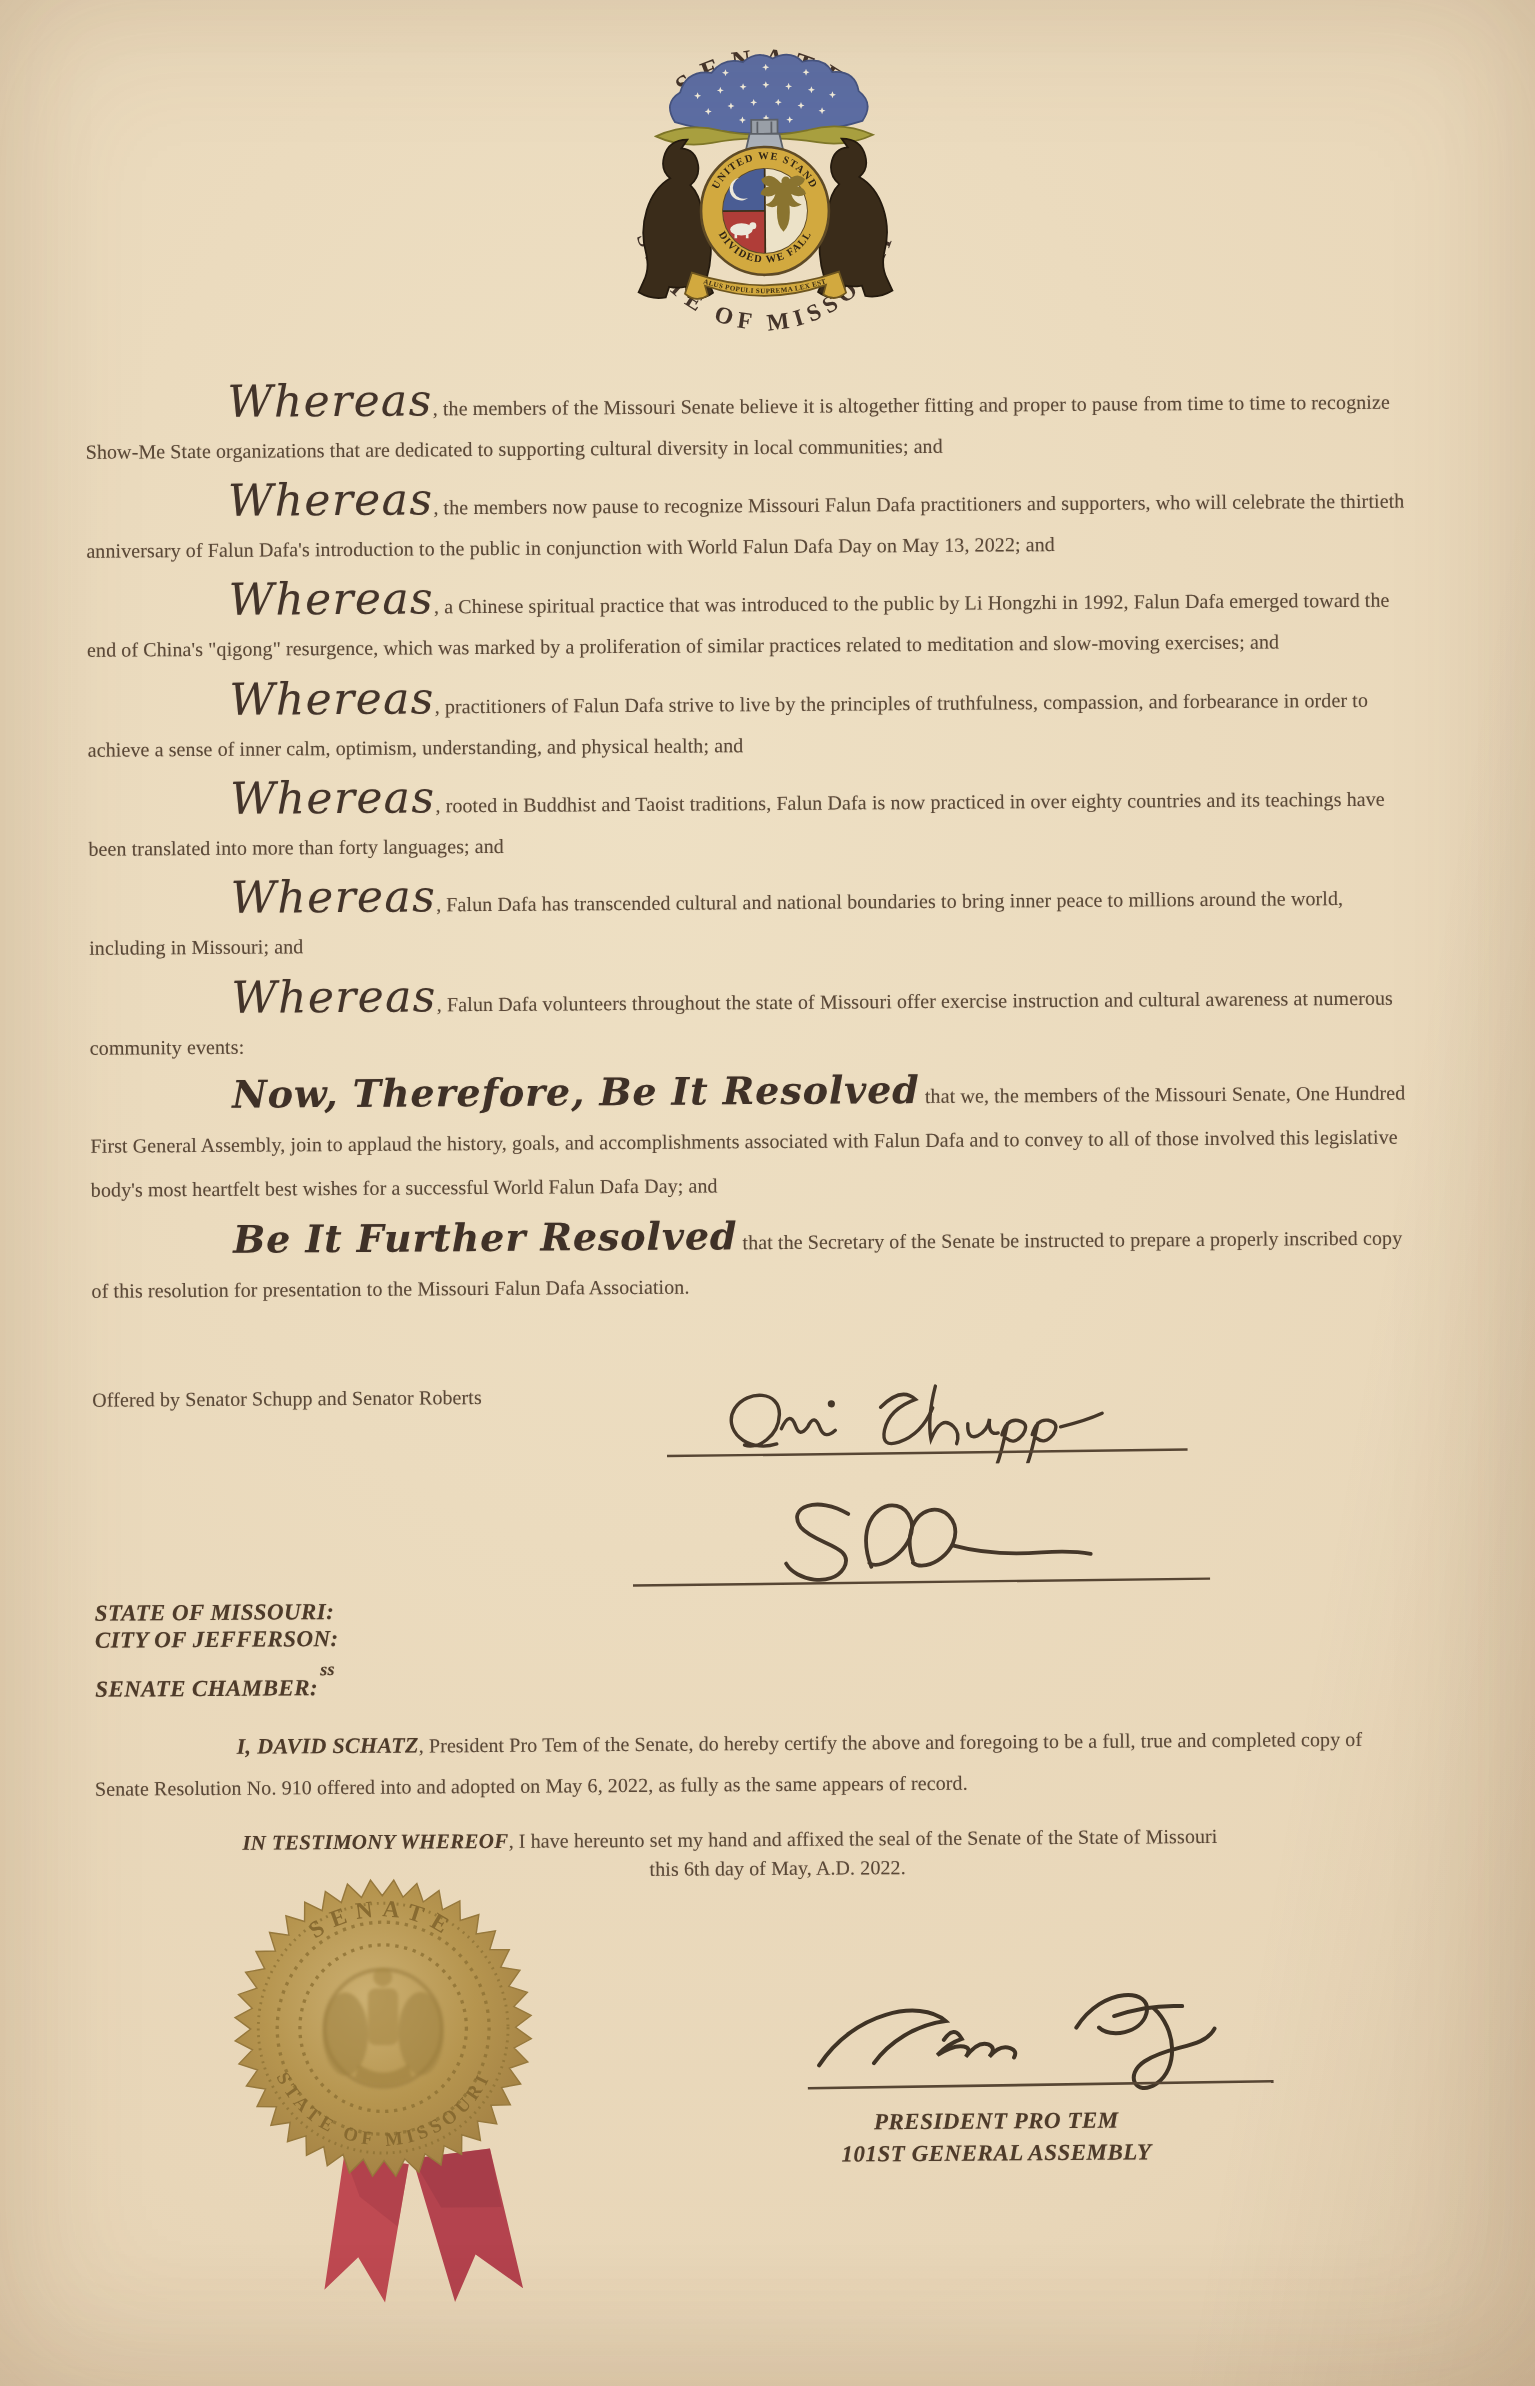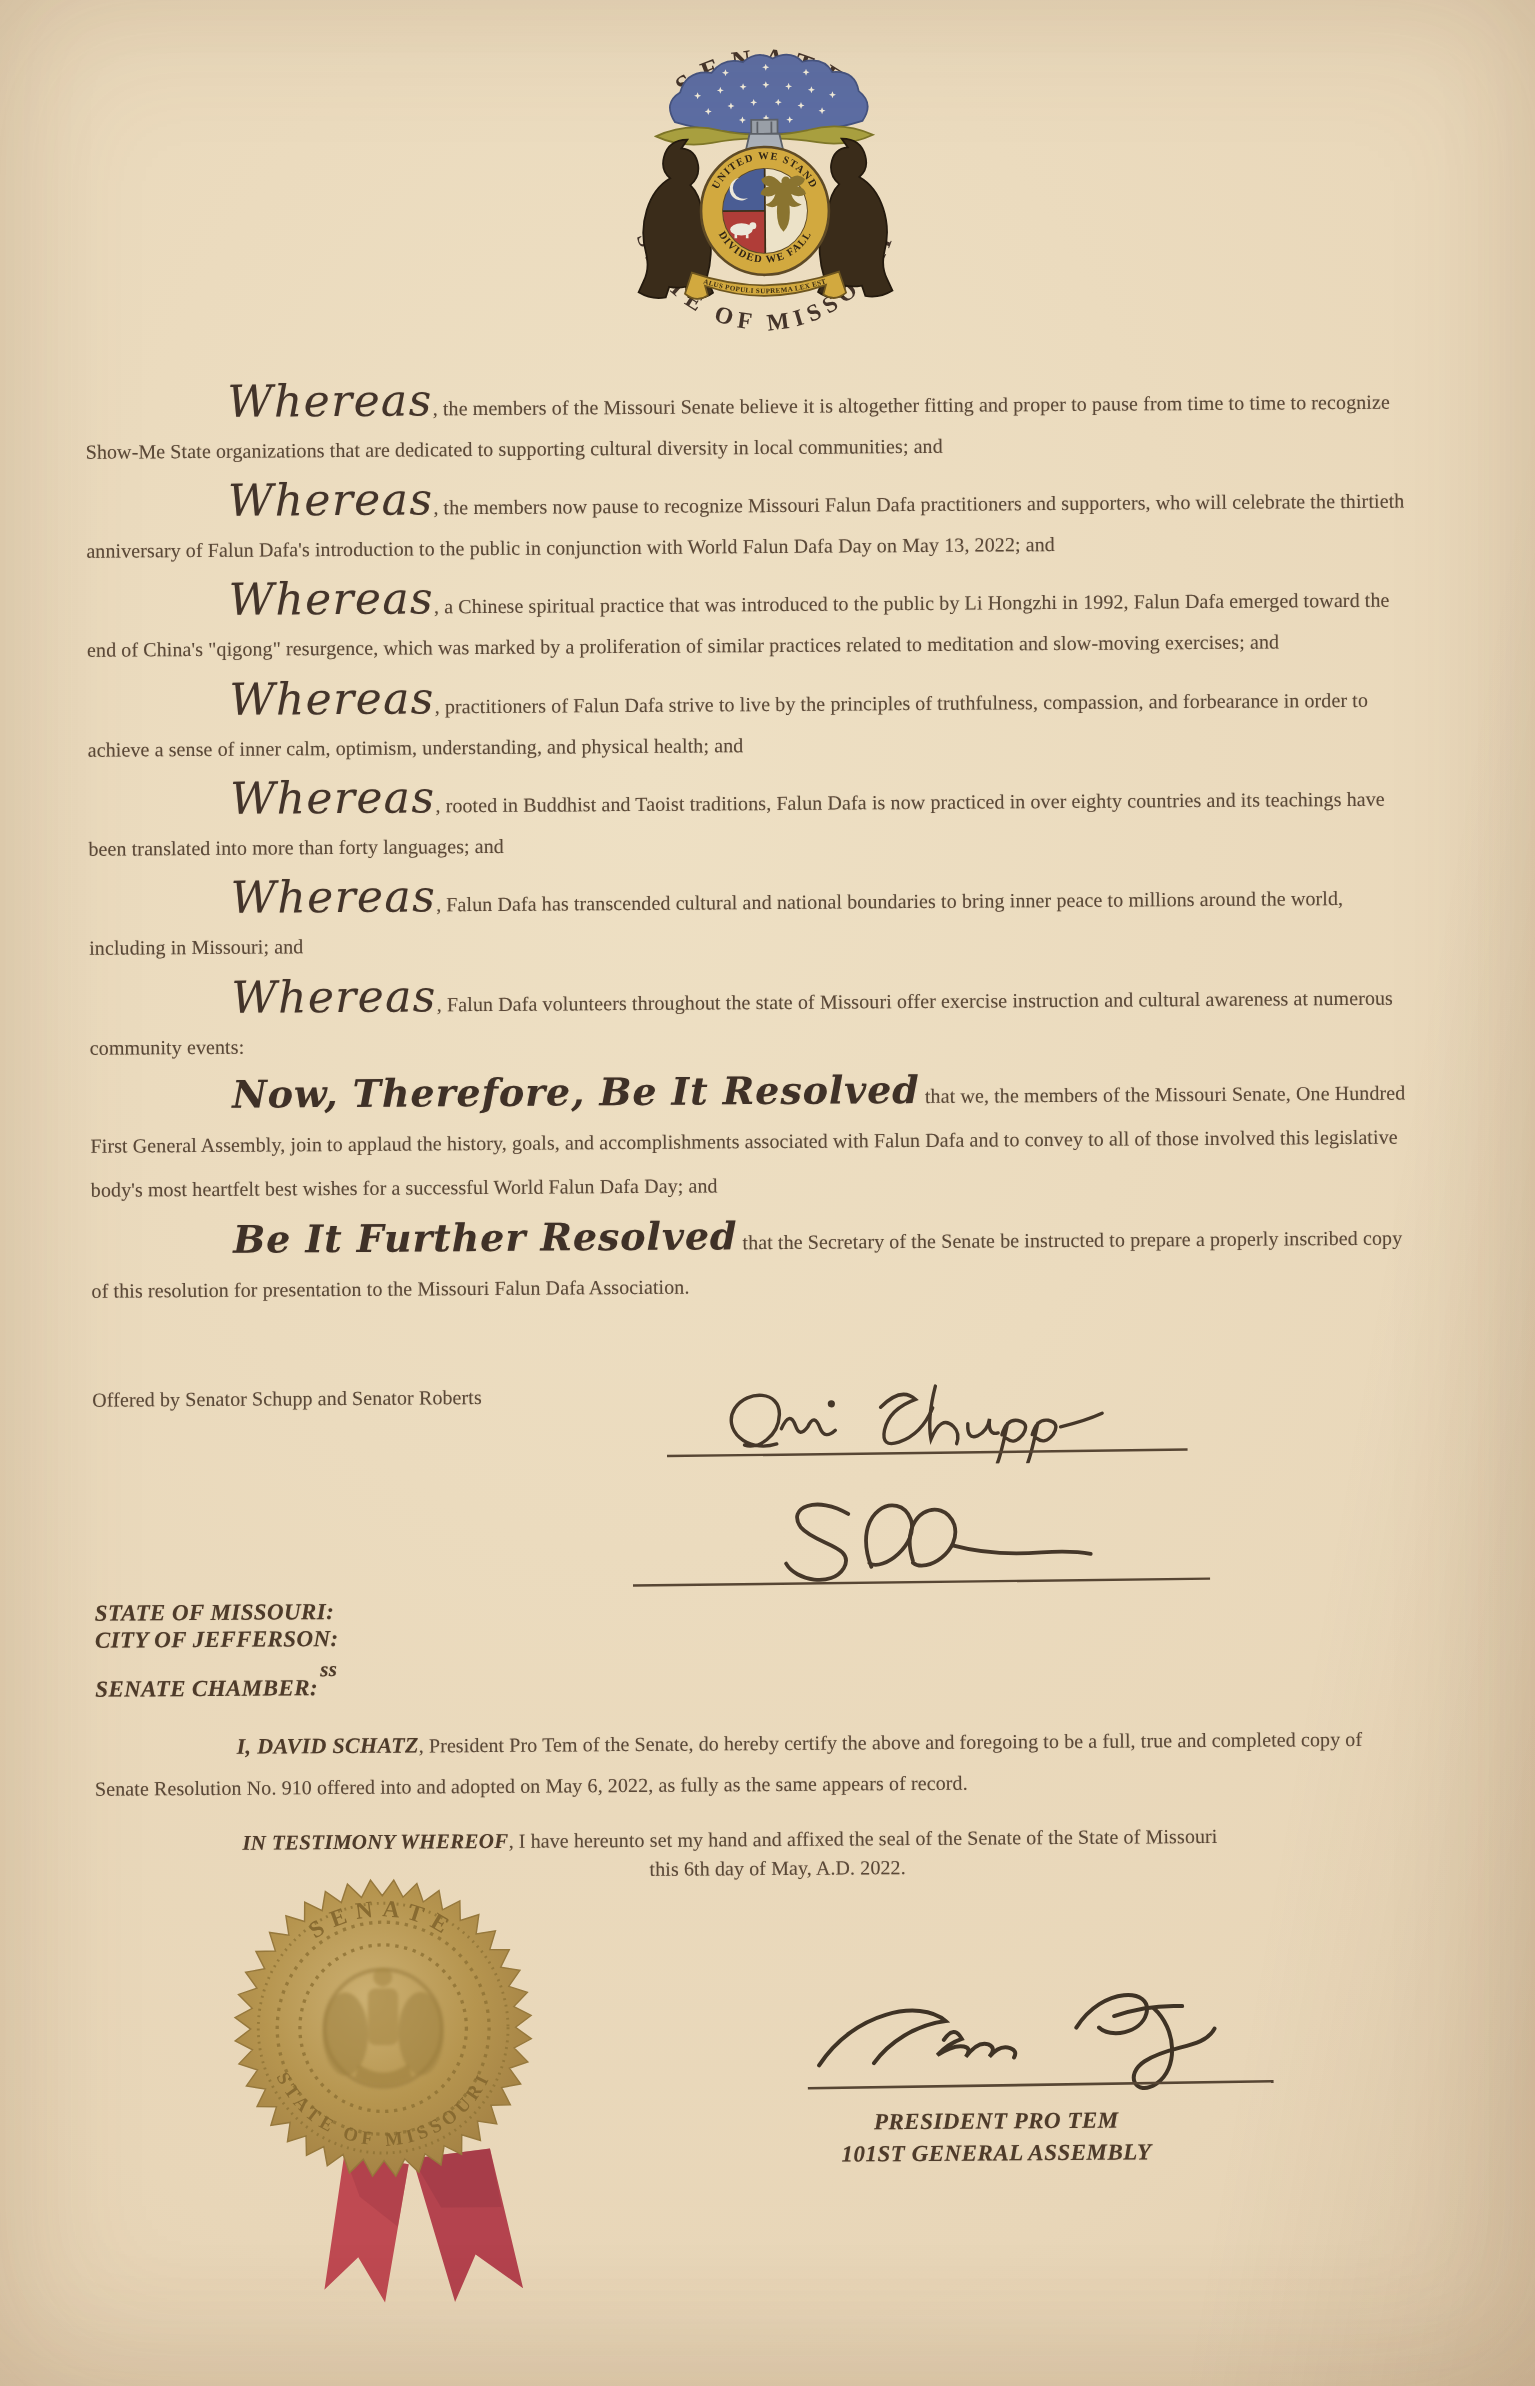--- a/index.html
+++ b/index.html
@@ -20,21 +20,21 @@
     letter-spacing:1.4px;color:#43342a;line-height:41px;}
   .lead-strong{font-family:"DejaVu Serif", serif;font-style:italic;font-weight:bold;
     font-size:38px;letter-spacing:0.9px;color:#3f3127;line-height:44px;}
   .big{line-height:44px;}
   .plain{position:absolute;font-size:20px;color:#5b4938;letter-spacing:0.1px;
     text-shadow:0 0 0.9px rgba(91,73,56,.35);}
   .venue{position:absolute;left:91px;top:1596px;font-weight:bold;font-style:italic;
     font-size:23px;line-height:26.5px;color:#4e3b2a;letter-spacing:0.4px;
     text-shadow:0 0 0.9px rgba(80,60,40,.4);}
   .venue .gap{margin-top:23px;}
-  .ss{position:absolute;left:225px;top:57px;font-size:21px;font-weight:bold;}
+  .ss{position:absolute;left:225px;top:57px;font-size:18px;font-weight:bold;}
   .cert-lead{font-weight:bold;font-style:italic;font-size:22px;letter-spacing:0.3px;color:#4e3b2a;}
   .testimony-lead{font-weight:bold;font-style:italic;font-size:21px;letter-spacing:0.3px;color:#4e3b2a;}
   .sig-title{position:absolute;left:809px;top:2107px;width:360px;text-align:center;
     font-weight:bold;font-style:italic;font-size:23px;line-height:32px;color:#4e3b2a;
     letter-spacing:0.5px;text-shadow:0 0 0.9px rgba(80,60,40,.4);}
   svg text{font-family:"Liberation Serif", serif;}
   .sigsvg{position:absolute;}
 </style>
 </head>
 <body>

